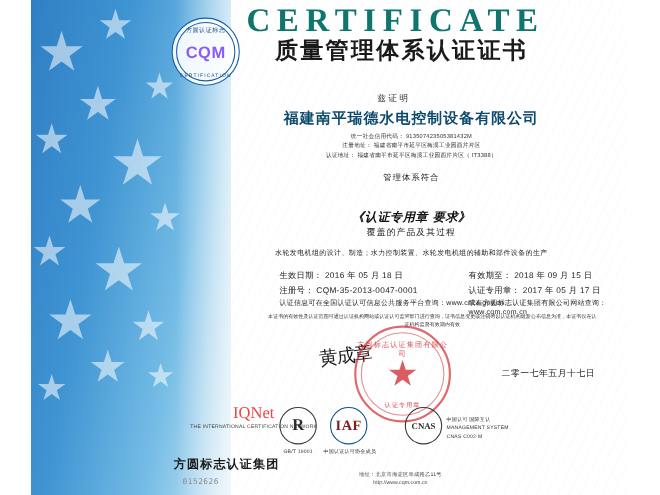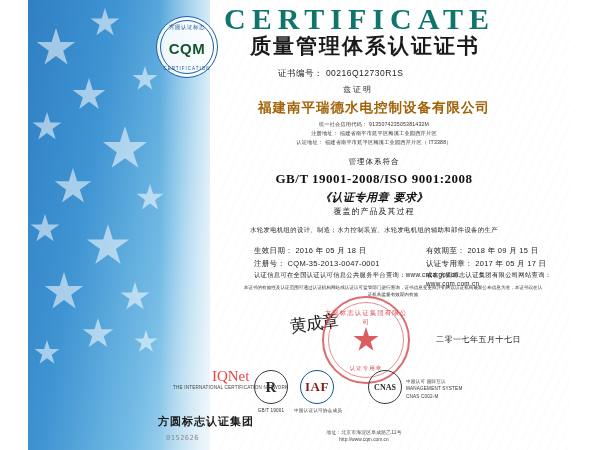--- a/index.html
+++ b/index.html
@@ -65,21 +65,21 @@
     border-radius: 50%;
     border: 1px solid #1b5fa8;
   }
   .cqm-logo .cqm-text {
     position: absolute;
     left: 0; right: 0;
     top: 23px;
     text-align: center;
     font-weight: bold;
     font-size: 15px;
-    color: #14532d;
+    color: #8b5cf6;
     letter-spacing: 0.5px;
   }
   .cqm-logo .cn-top {
     position: absolute;
     left: 0; right: 0;
     top: 7px;
     text-align: center;
     font-size: 5.5px;
     color: #14538f;
     letter-spacing: 0.5px;
@@ -138,21 +138,21 @@
 
   .company {
     position: absolute;
     left: 0; right: 0;
     top: 99px;
     text-align: center;
     padding-left: 150px;
     font-family: "DejaVu Sans", sans-serif;
     font-size: 13.5px;
     font-weight: bold;
-    color: #a16207;
+    color: #0c4a6e;
     letter-spacing: 1px;
   }
 
   .tiny-center {
     position: absolute;
     left: 0; right: 0;
     text-align: center;
     padding-left: 150px;
     font-size: 5.2px;
     color: #333;
@@ -250,21 +250,21 @@
     left: 262px;
     top: 312px;
     font-family: "Liberation Serif", serif;
     font-size: 17px;
     color: #1a1a1a;
     transform: rotate(-7deg);
     letter-spacing: -1px;
   }
   .sign-date {
     position: absolute;
-    left: 408px;
+    left: 428px;
     top: 334px;
     font-size: 8px;
     color: #222;
     letter-spacing: 0.5px;
   }
 
   
   .seal {
     position: absolute;
     left: 294px;
@@ -437,43 +437,38 @@
   <div class="cqm-logo">
     <div class="ring"></div>
     <div class="cn-top">方圆认证标志</div>
     <div class="cqm-text">CQM</div>
     <div class="cn-bottom">CERTIFICATION</div>
   </div>
 
   <div class="cert-word">CERTIFICATE</div>
   <div class="cn-title">质量管理体系认证证书</div>
 
-  <div class="cert-no">
-    <span>证书编号：</span>
-    <span>00216Q12730R1S</span>
-  </div>
 
   <div class="hereby">兹证明</div>
   <div class="company">福建南平瑞德水电控制设备有限公司</div>
 
   <div class="tiny-center addr-label">
     <span>统一社会信用代码：</span>
     <span>913507423505381432M</span>
   </div>
   <div class="tiny-center addr-line">
     <span>注册地址：</span>
     <span>福建省南平市延平区梅溪工业园西芹片区</span>
   </div>
   <div class="tiny-center reg-line">
     <span>认证地址：</span>
     <span>福建省南平市延平区梅溪工业园西芹片区（ IT3388）</span>
   </div>
 
   <div class="sys-conform">管理体系符合</div>
-  <div class="std-line">GB/T 19001-2008/ISO 9001:2008</div>
   <div class="std-cn">《认证专用章 要求》</div>
   <div class="scope-title">覆盖的产品及其过程</div>
   <div class="scope-body">水轮发电机组的设计、制造；水力控制装置、水轮发电机组的辅助和部件设备的生产</div>
 
   <div class="row r1l">
     <span>生效日期：</span>
     <span>2016 年 05 月 18 日</span>
   </div>
   <div class="row r1r">
     <span>有效期至：</span>

